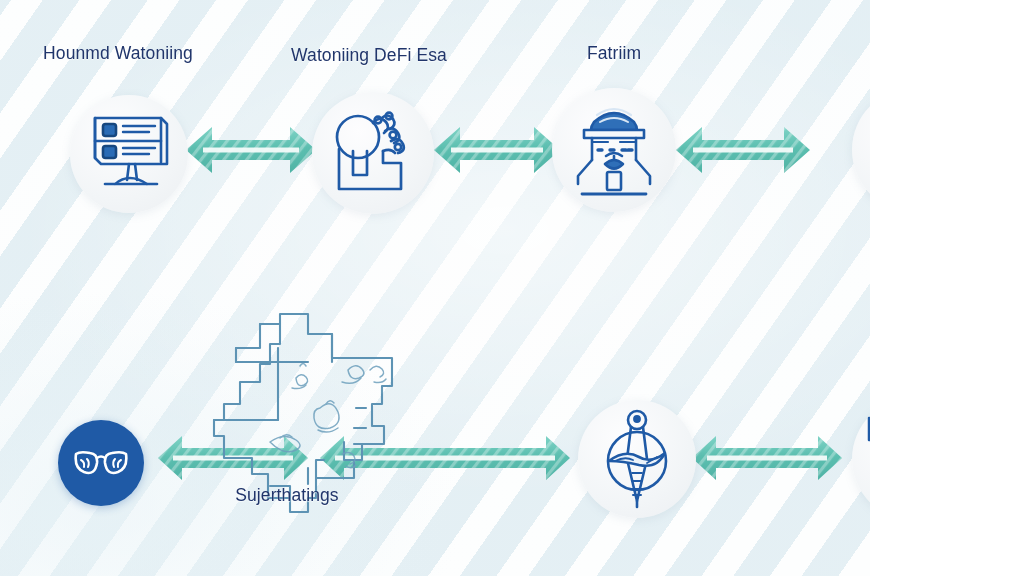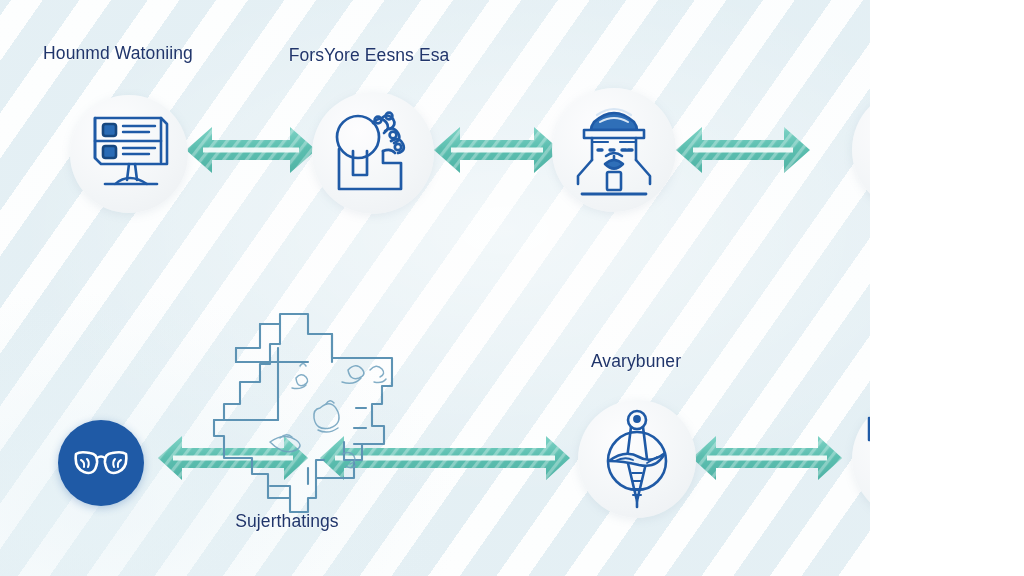--- a/index.html
+++ b/index.html
@@ -337,23 +337,23 @@
           <path d="M18 81 L66 81" stroke-width="1.8"></path>
           <path d="M34 70 L34 76 M28 76 L42 76" stroke-width="2"></path>
         </g>
       </svg>
     </div>
   </div>
 
   <div class="layer" id="label-layer">
     <div class="label" style="left:8px;   top:42px;  width:220px;">Hounmd Watoniing</div>
 
-    <div class="label" style="left:260px; top:44px;  width:218px;">ForsYore Eesns Esa</div>
-
-
-
-
-    <div class="label" style="left:548px; top:350px; width:176px;">Avarybuner</div>
-
-    <div class="label" style="left:196px; top:510px; width:182px;">Sujerthatings</div>
+    <div class="label" style="left:260px; top:44px;  width:218px;">Watoniing DeFi Esa</div>
+
+    <div class="label" style="left:530px; top:42px;  width:168px;">Fatriim</div>
+
+
+
+
+    <div class="label" style="left:196px; top:484px; width:182px;">Sujerthatings</div>
   </div>
 
 </div>
 
 </body></html>

